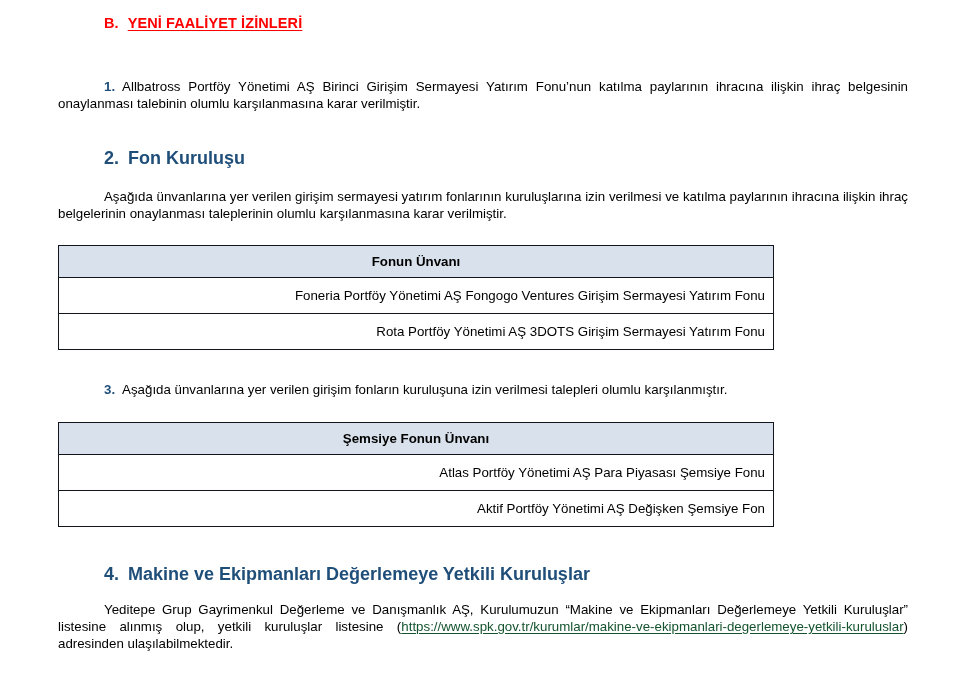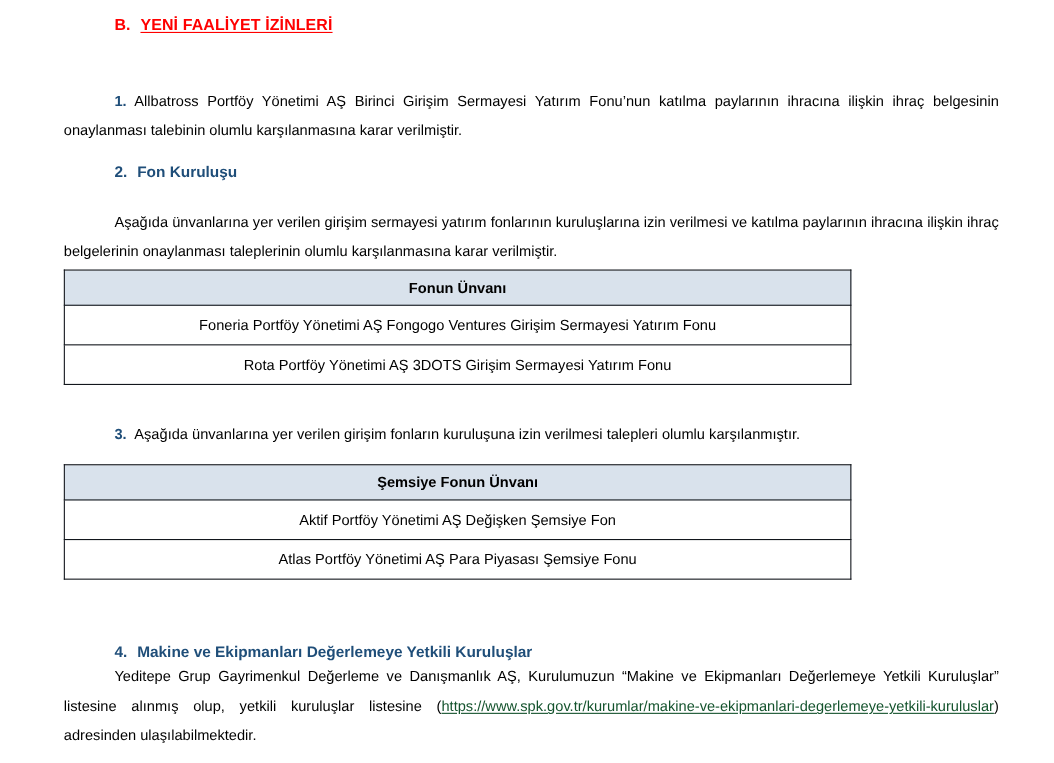--- a/index.html
+++ b/index.html
@@ -42,42 +42,42 @@
     text-underline-offset: 2px;
     text-align: right;
   }
 
   
   .para {
     position: absolute;
     left: 58px;
     width: 850px;
     font-size: 13.3px;
-    line-height: 27px;
+    line-height: 17px;
     text-align: justify;
     text-justify: inter-word;
     color: #000000;
   }
   .para .indent {
     display: inline-block;
     width: 46px;
   }
   .num-blue {
     color: #1F4E79;
     font-weight: bold;
   }
   .num-blue.sp {
     margin-right: 7px;
   }
 
   
   .sub-heading {
     position: absolute;
     left: 104px;
-    font-size: 14px;
+    font-size: 18px;
     font-weight: bold;
     color: #1F4E79;
     white-space: nowrap;
   }
   .sub-heading .sh-num {
     margin-right: 9px;
   }
 
   
   .doc-table {
@@ -97,21 +97,21 @@
   .doc-table th {
     background: #D9E2EC;
     text-align: center;
     font-weight: bold;
     height: 31px;
     padding: 0 6px;
     vertical-align: middle;
   }
   .doc-table td {
     background: #ffffff;
-    text-align: center;
+    text-align: right;
     font-weight: normal;
     height: 35px;
     padding: 0 8px;
     vertical-align: middle;
   }
 
   
   a.doc-link,
   .doc-link {
     color: #14532d;
@@ -162,29 +162,29 @@
   </div>
 
   <table class="doc-table" style="top:422px;">
     <thead>
       <tr>
         <th>Şemsiye Fonun Ünvanı</th>
       </tr>
     </thead>
     <tbody>
       <tr>
-        <td>Aktif Portföy Yönetimi AŞ Değişken Şemsiye Fon</td>
+        <td>Atlas Portföy Yönetimi AŞ Para Piyasası Şemsiye Fonu</td>
       </tr>
       <tr>
-        <td>Atlas Portföy Yönetimi AŞ Para Piyasası Şemsiye Fonu</td>
+        <td>Aktif Portföy Yönetimi AŞ Değişken Şemsiye Fon</td>
       </tr>
     </tbody>
   </table>
 
-  <div class="sub-heading" style="top:564px;margin-top:20px;">
+  <div class="sub-heading" style="top:564px;">
     <span class="sh-num">4.</span><span>Makine ve Ekipmanları Değerlemeye Yetkili Kuruluşlar</span>
   </div>
 
   <div class="para" style="top:601px;">
     <span class="indent"></span><span>Yeditepe Grup Gayrimenkul Değerleme ve Danışmanlık AŞ, Kurulumuzun “Makine ve Ekipmanları Değerlemeye Yetkili Kuruluşlar” listesine alınmış olup, yetkili kuruluşlar listesine (</span><a class="doc-link" href="#">https://www.spk.gov.tr/kurumlar/makine-ve-ekipmanlari-degerlemeye-yetkili-kuruluslar</a><span>) adresinden ulaşılabilmektedir.</span>
   </div>
 
 </div>
 
 </body></html>

